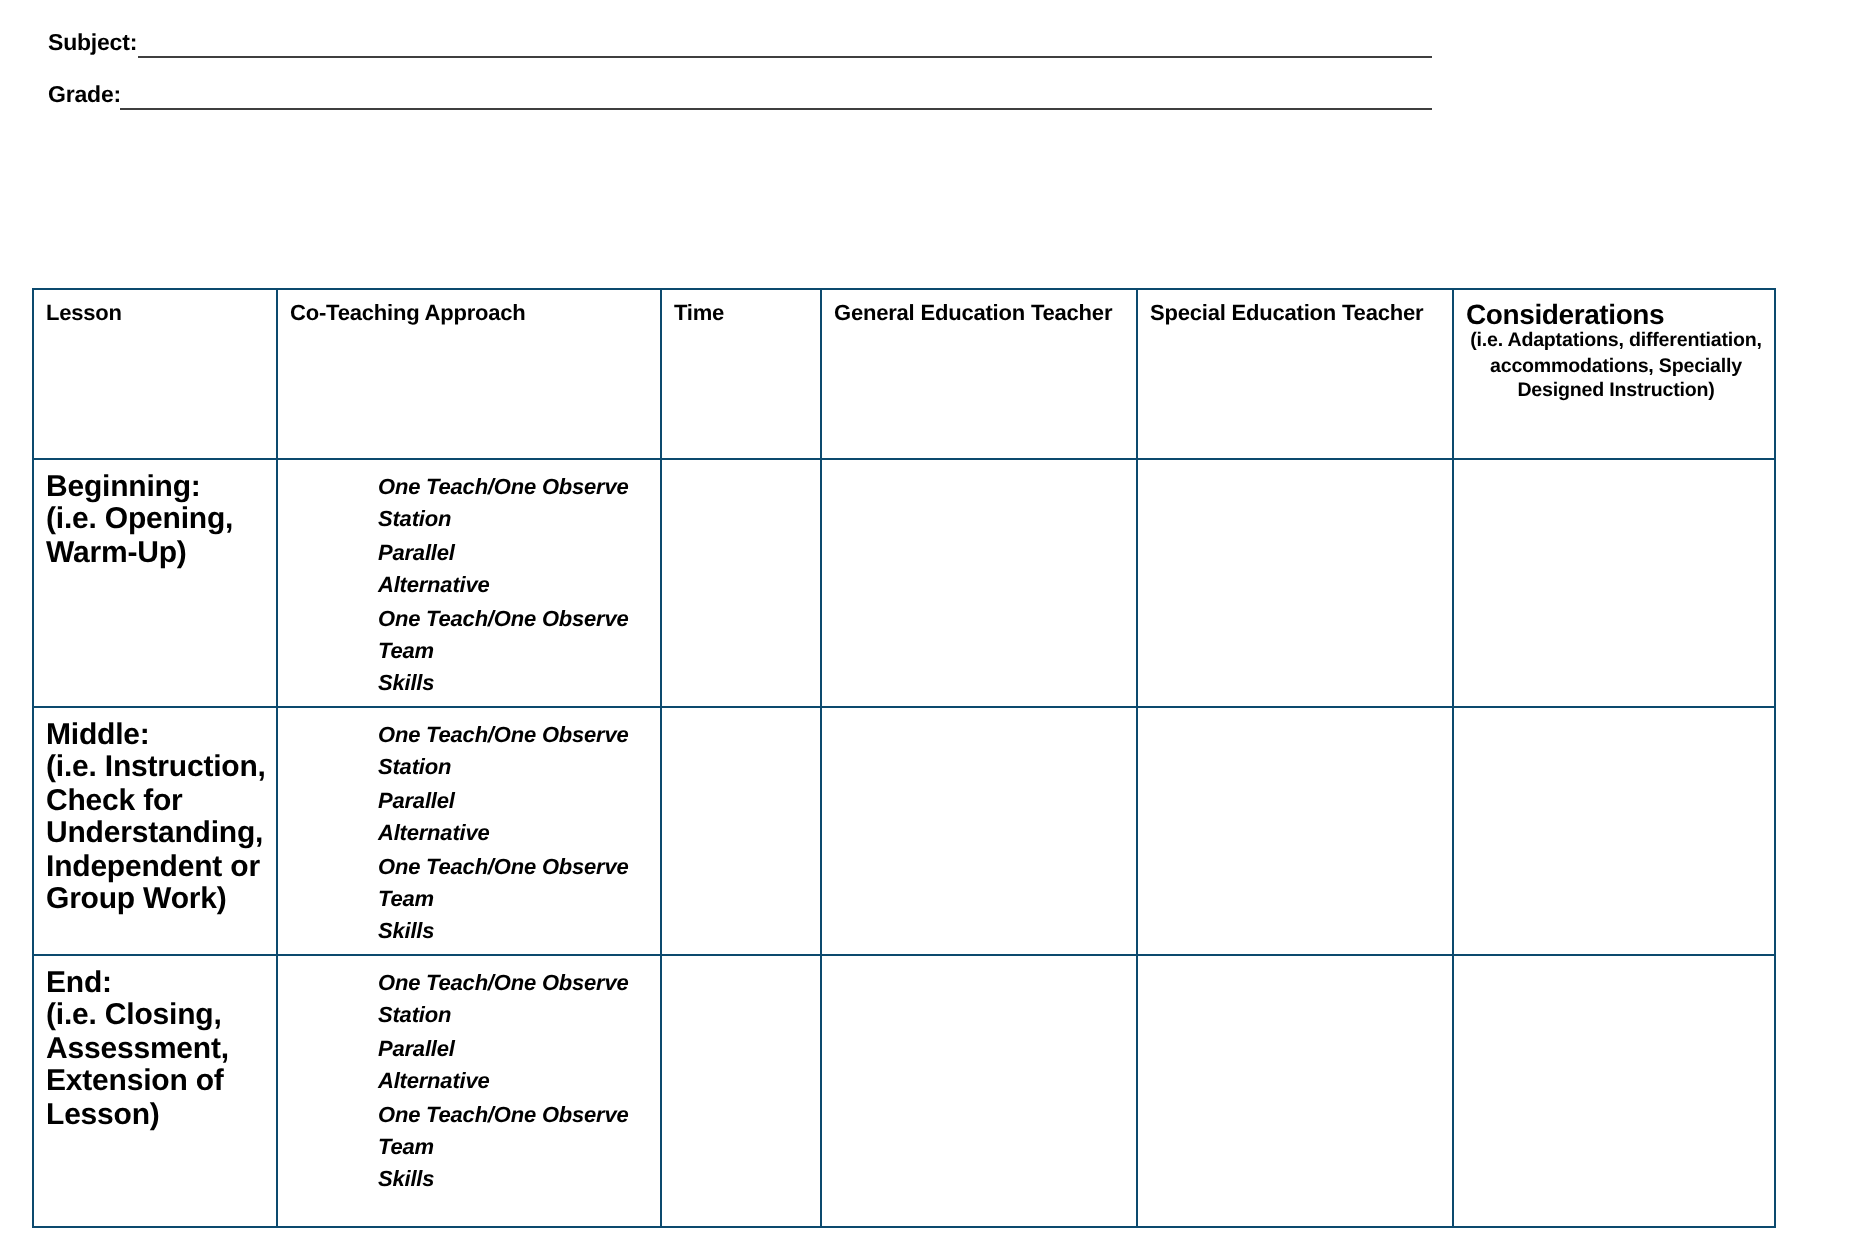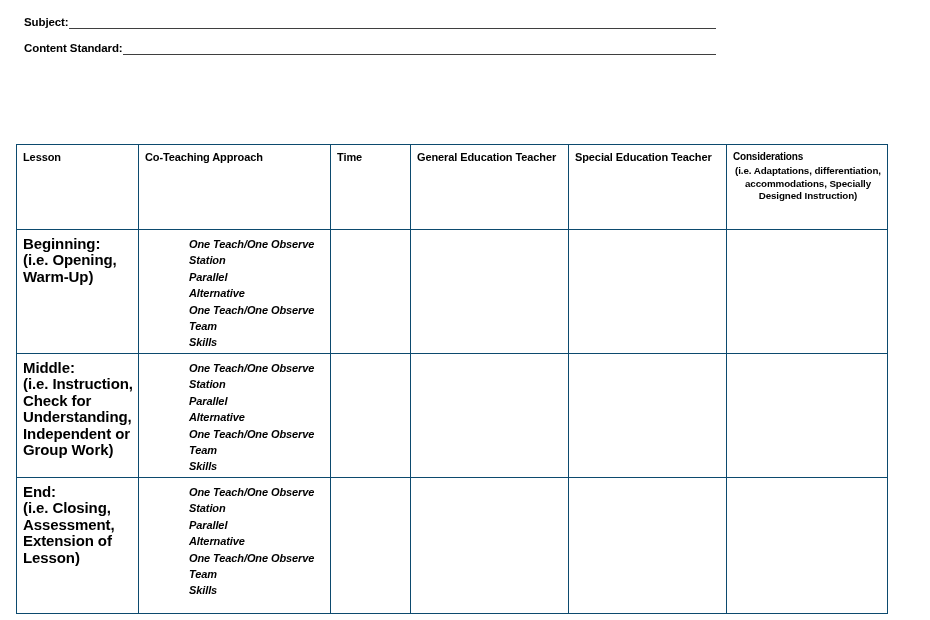--- a/index.html
+++ b/index.html
@@ -76,21 +76,21 @@
   }
   .head-text {
     font-size: 11px;
     font-weight: bold;
     line-height: 15.5px;
     padding: 5px 0 0 6px;
     letter-spacing: -0.1px;
   }
 
   .consider-cell .cons-title {
-    font-size: 10px;
+    font-size: 14px;
     font-weight: bold;
     line-height: 16px;
     padding: 4px 0 0 6px;
     letter-spacing: -0.2px;
   }
   .consider-cell .cons-sub {
     font-size: 9.8px;
     font-weight: bold;
     line-height: 12.6px;
     padding: 0 4px 0 6px;
@@ -129,25 +129,25 @@
 
 <div class="page">
 
   <div class="fields">
 
     <div class="field-row">
       <span class="field-label">Subject:</span>
       <span class="field-rule"></span>
     </div>
 
-
     <div class="field-row">
-      <span class="field-label">Content Standard:</span>
+      <span class="field-label">Grade:</span>
       <span class="field-rule"></span>
     </div>
+
 
 
 
   </div>
 
   <table class="sheet-table">
     <colgroup>
       <col class="col-lesson">
       <col class="col-approach">
       <col class="col-time">

